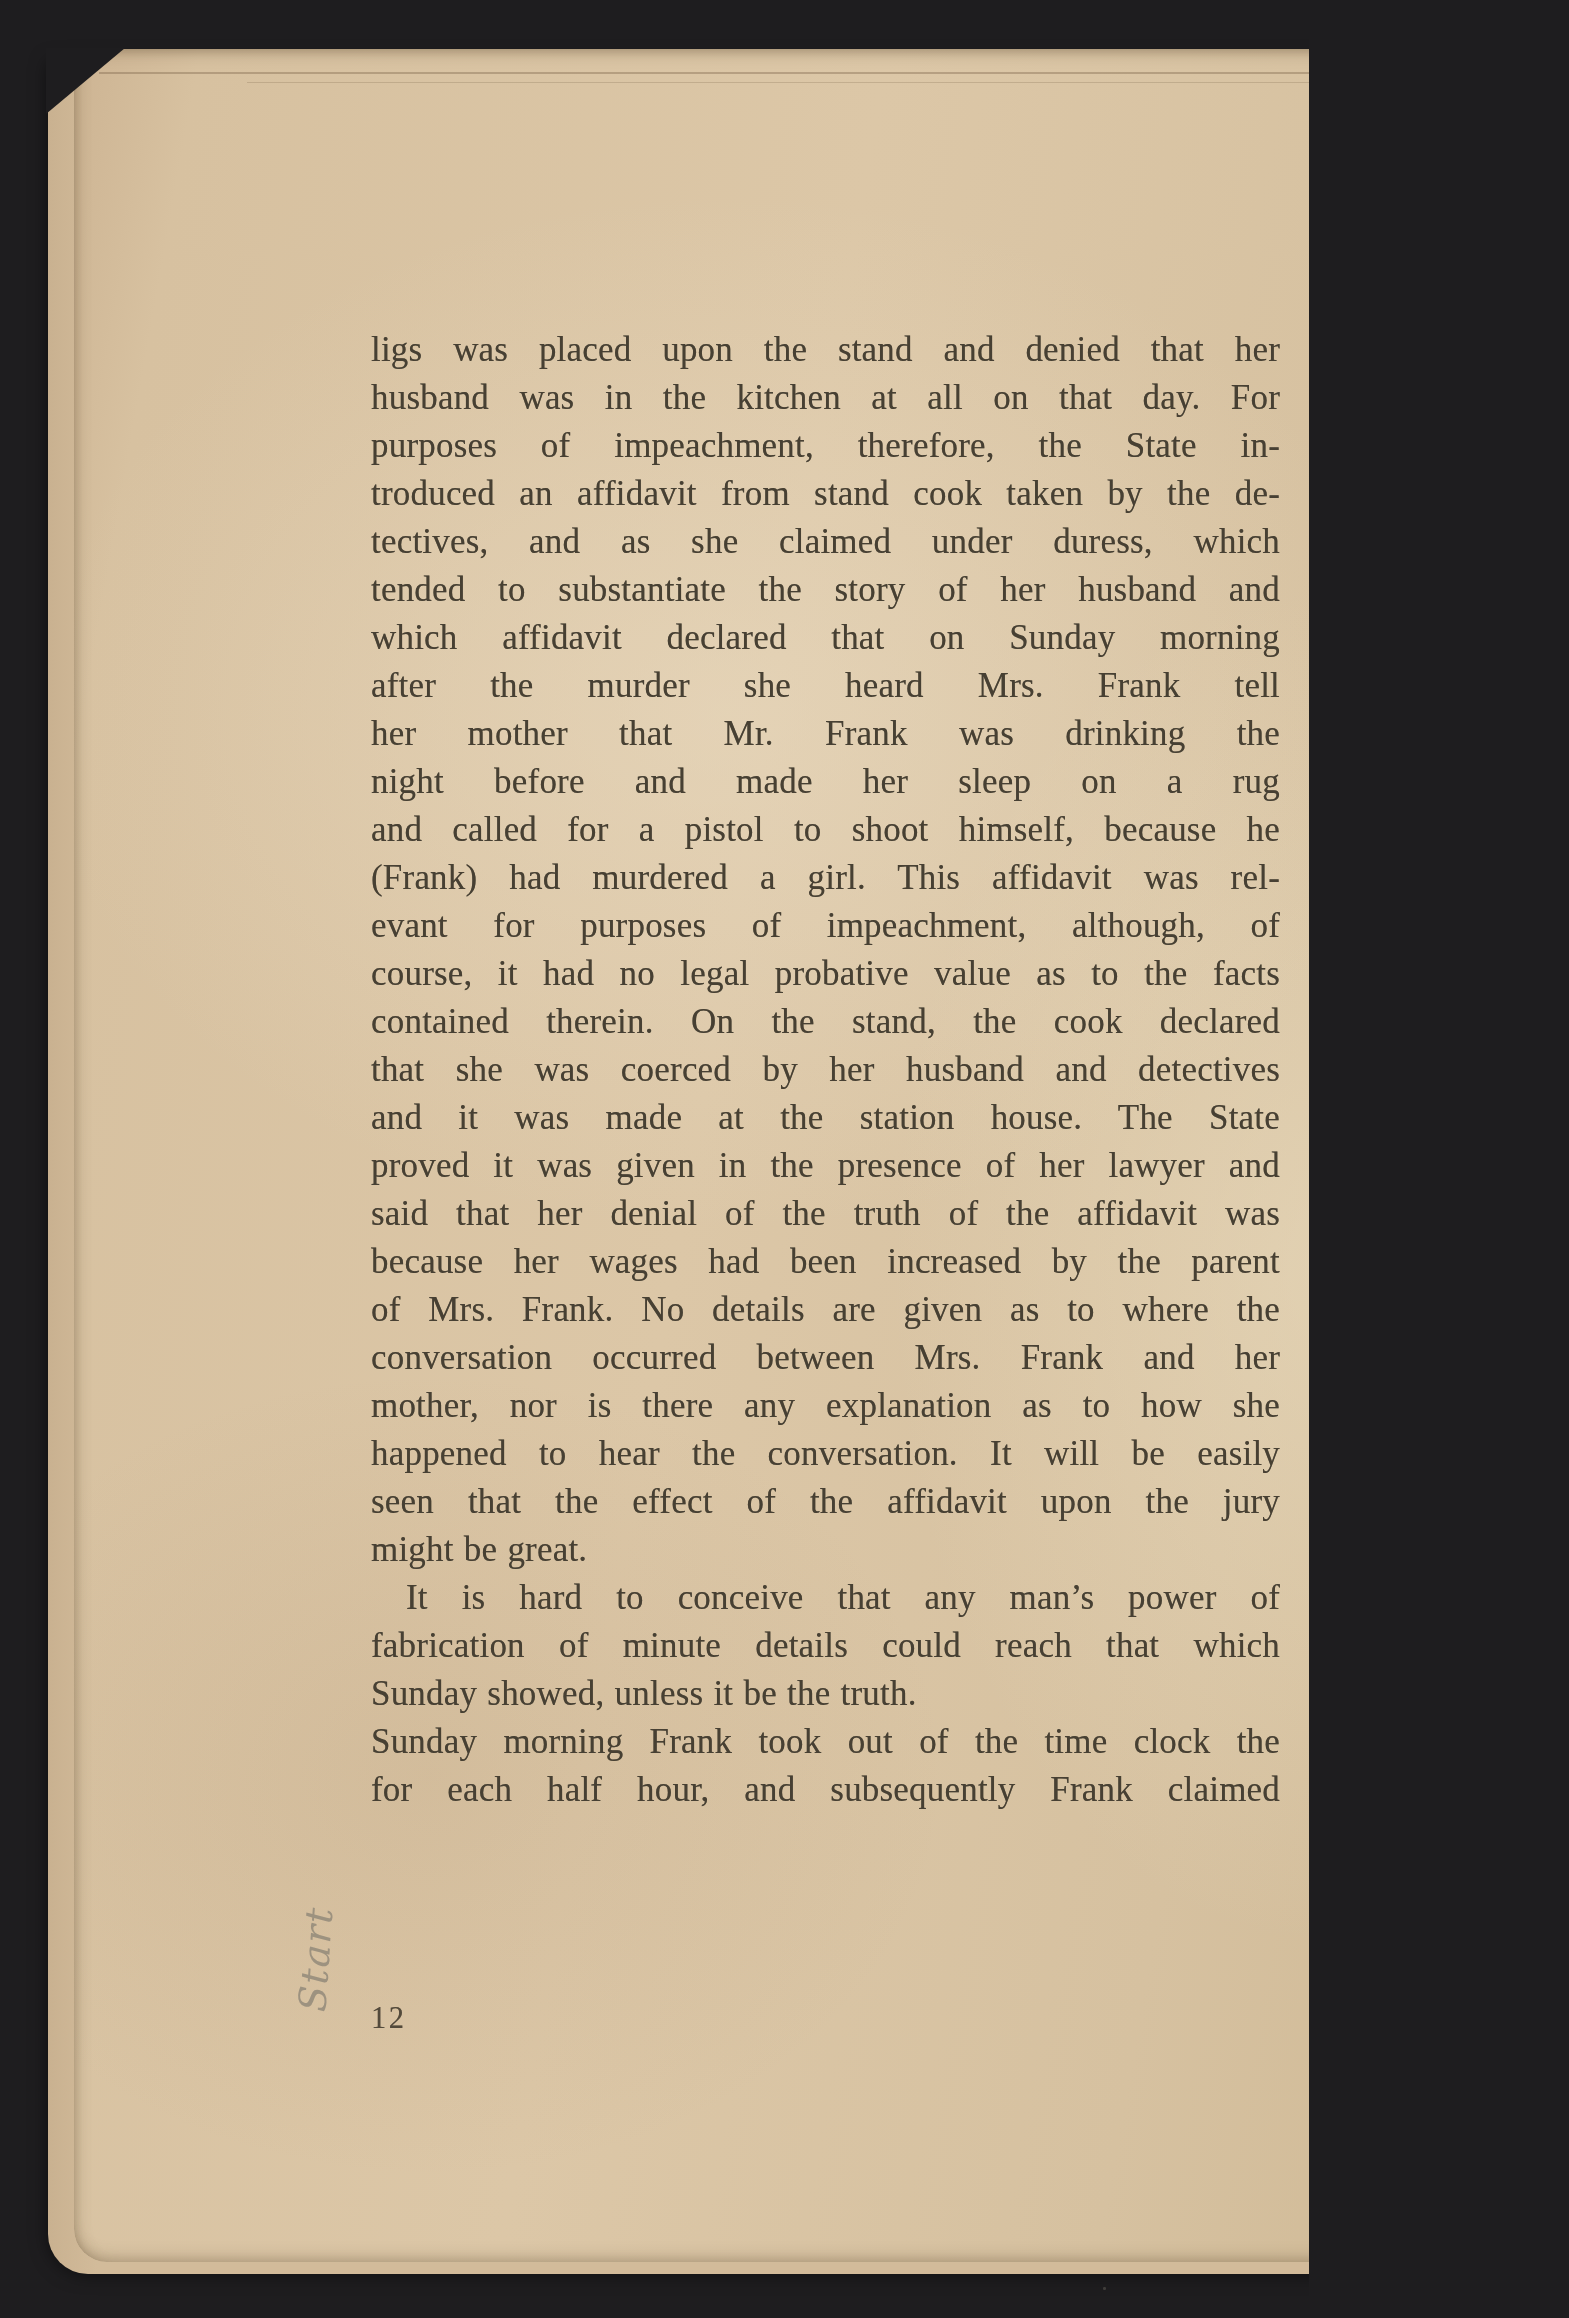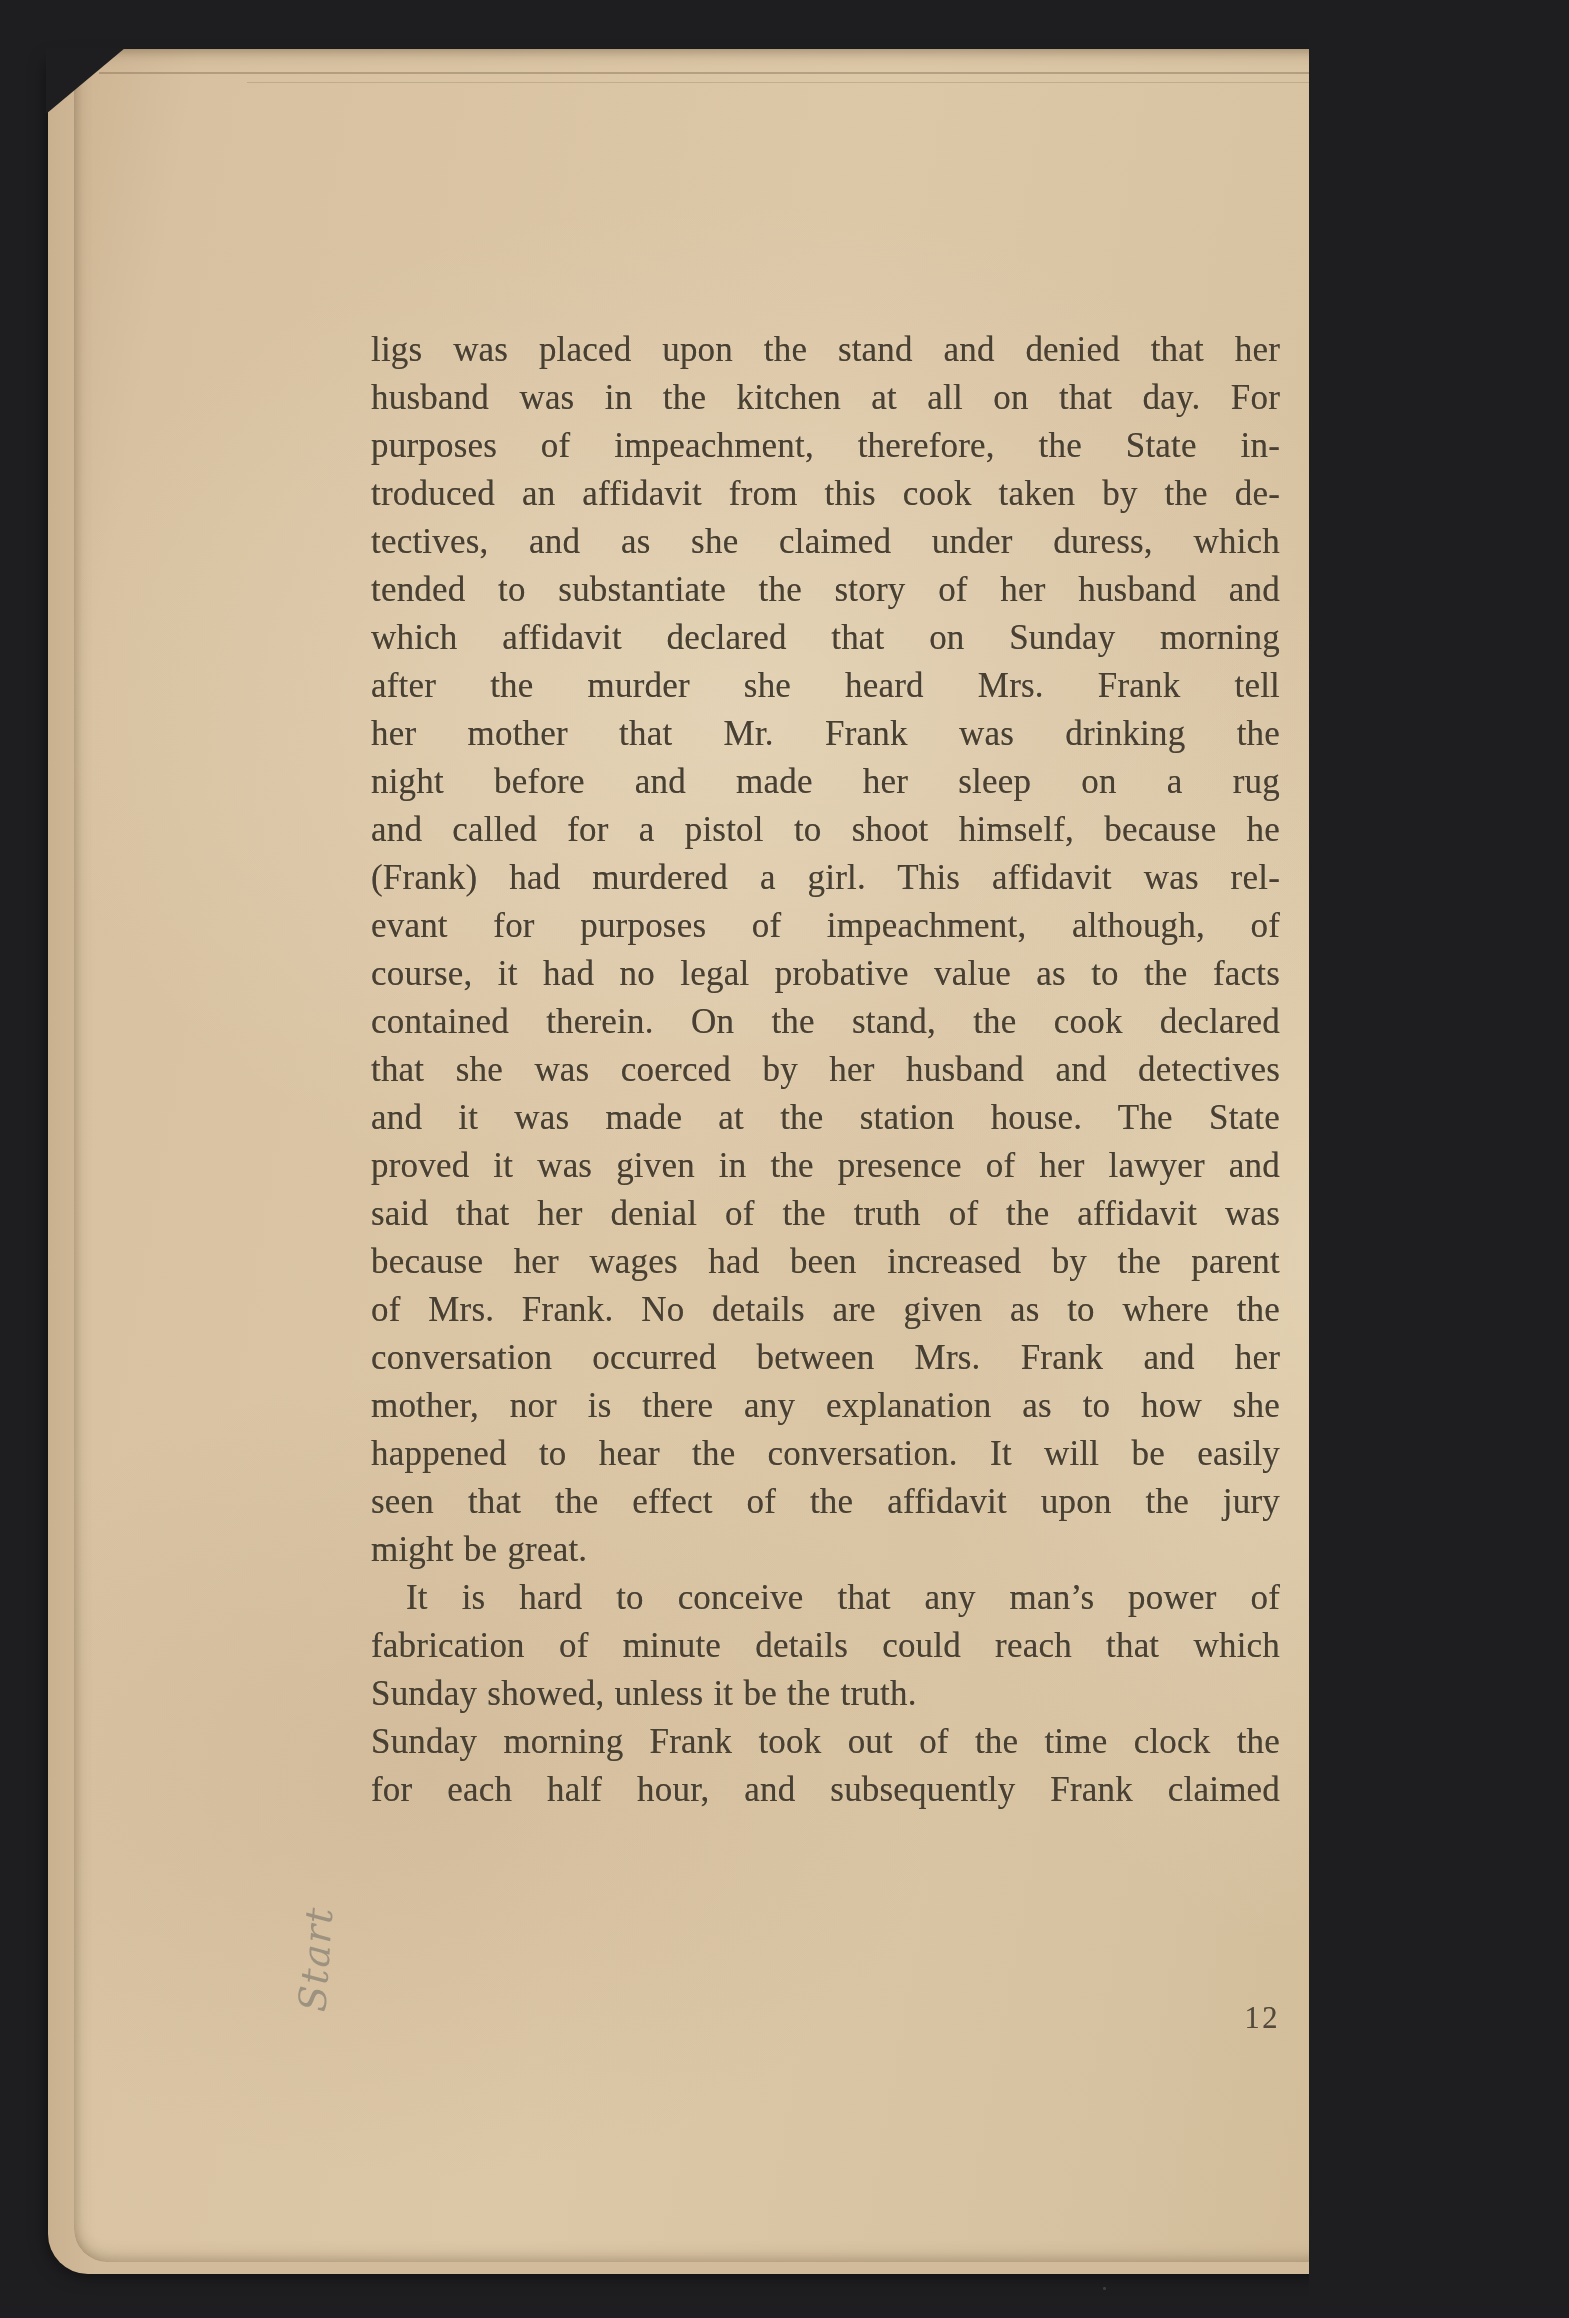--- a/index.html
+++ b/index.html
@@ -62,21 +62,21 @@
     position:absolute;left:371px;top:326px;width:909px;
     font-size:35px;line-height:48px;color:var(--ink);
     letter-spacing:0.2px;word-spacing:1.2px;
     text-shadow:0 0 0.5px rgba(70,64,51,.55);
   }
   .line{text-align:justify;text-align-last:justify;white-space:normal;}
   .line.indent{padding-left:35px;}
   .line.para-end{text-align-last:left;}
   .page-number{
     position:absolute;left:371px;top:2001px;width:909px;
-    text-align:right;font-size:30.5px;letter-spacing:2.5px;
+    text-align:left;font-size:30.5px;letter-spacing:2.5px;
     color:#534a3b;text-shadow:0 0 0.5px rgba(83,74,59,.5);
   }
   
   .handwriting{
     position:absolute;left:254px;top:1937px;width:124px;
     text-align:center;font-size:38px;font-style:italic;
     color:var(--pencil);opacity:.8;letter-spacing:1.6px;
     transform:rotate(-86deg);transform-origin:center;
     font-family:"DejaVu Serif","Liberation Serif",serif;
   }
@@ -113,21 +113,21 @@
 
   <div class="main-page"></div>
 
   <div class="crease-top-1"></div>
   <div class="crease-top-2"></div>
 
   <div class="text-block">
       <div class="line">ligs was placed upon the stand and denied that her</div>
       <div class="line">husband was in the kitchen at all on that day. For</div>
       <div class="line">purposes of impeachment, therefore, the State in-</div>
-      <div class="line">troduced an affidavit from this cook taken by the de-</div>
+      <div class="line">troduced an affidavit from stand cook taken by the de-</div>
       <div class="line">tectives, and as she claimed under duress, which</div>
       <div class="line">tended to substantiate the story of her husband and</div>
       <div class="line">which affidavit declared that on Sunday morning</div>
       <div class="line">after the murder she heard Mrs. Frank tell</div>
       <div class="line">her mother that Mr. Frank was drinking the</div>
       <div class="line">night before and made her sleep on a rug</div>
       <div class="line">and called for a pistol to shoot himself, because he</div>
       <div class="line">(Frank) had murdered a girl. This affidavit was rel-</div>
       <div class="line">evant for purposes of impeachment, although, of</div>
       <div class="line">course, it had no legal probative value as to the facts</div>

